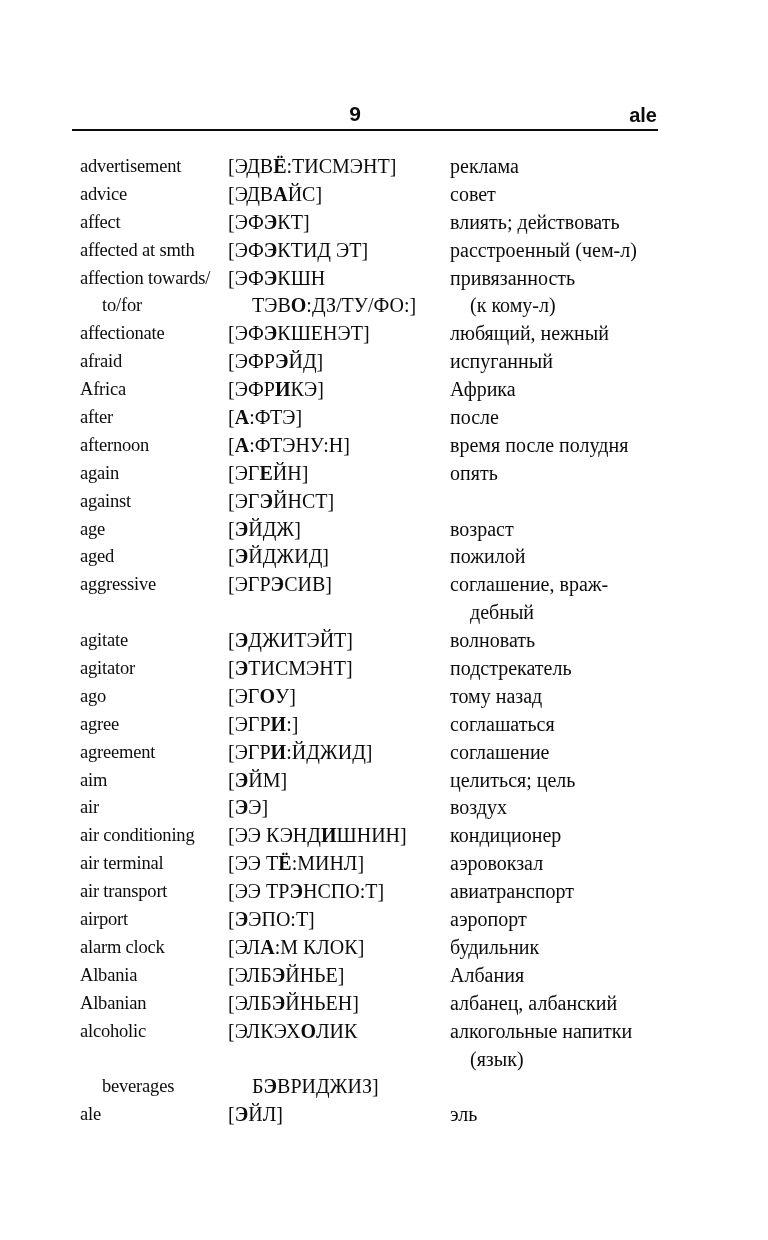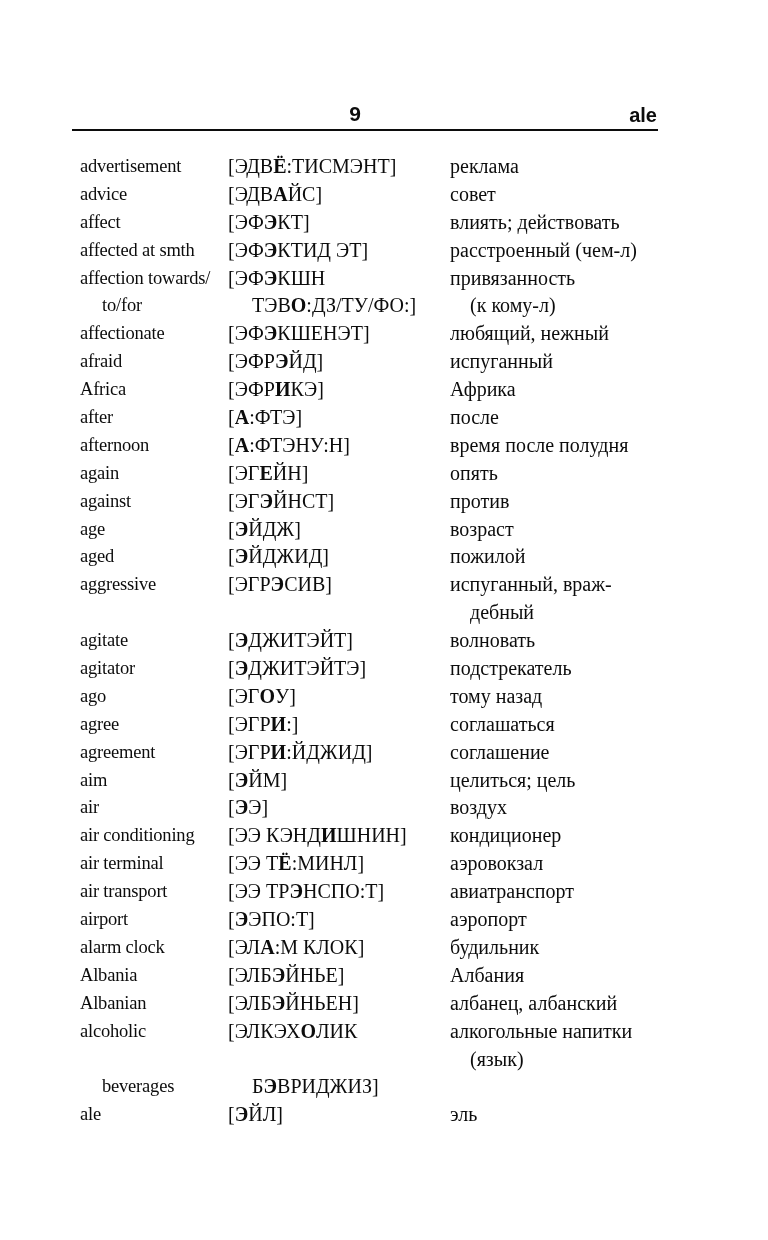--- a/index.html
+++ b/index.html
@@ -137,50 +137,49 @@
         <div class="cell d"><span>время после полудня</span></div>
       </div>
       <div class="row">
         <div class="cell w">again</div>
         <div class="cell t"><span>[ЭГ</span><span class="seg-b">Е</span><span>ЙН]</span></div>
         <div class="cell d"><span>опять</span></div>
       </div>
       <div class="row">
         <div class="cell w">against</div>
         <div class="cell t"><span>[ЭГ</span><span class="seg-b">Э</span><span>ЙНСТ]</span></div>
-        <div class="cell d"><span>против</span></div>
       </div>
       <div class="row">
         <div class="cell w">age</div>
         <div class="cell t"><span>[</span><span class="seg-b">Э</span><span>ЙДЖ]</span></div>
         <div class="cell d"><span>возраст</span></div>
       </div>
       <div class="row">
         <div class="cell w">aged</div>
         <div class="cell t"><span>[</span><span class="seg-b">Э</span><span>ЙДЖИД]</span></div>
         <div class="cell d"><span>пожилой</span></div>
       </div>
       <div class="row">
         <div class="cell w">aggressive</div>
         <div class="cell t"><span>[ЭГР</span><span class="seg-b">Э</span><span>СИВ]</span></div>
-        <div class="cell d"><span>испуганный, враж-</span></div>
+        <div class="cell d"><span>соглашение, враж-</span></div>
       </div>
       <div class="row">
         <div class="cell w cont-w"></div>
         <div class="cell t cont-t"></div>
         <div class="cell d cont-d"><span>дебный</span></div>
       </div>
       <div class="row">
         <div class="cell w">agitate</div>
         <div class="cell t"><span>[</span><span class="seg-b">Э</span><span>ДЖИТЭЙТ]</span></div>
         <div class="cell d"><span>волновать</span></div>
       </div>
       <div class="row">
         <div class="cell w">agitator</div>
-        <div class="cell t"><span>[</span><span class="seg-b">Э</span><span>ДЖИТЭЙТЭ]</span></div>
+        <div class="cell t"><span>[</span><span class="seg-b">Э</span><span>ТИСМЭНТ]</span></div>
         <div class="cell d"><span>подстрекатель</span></div>
       </div>
       <div class="row">
         <div class="cell w">ago</div>
         <div class="cell t"><span>[ЭГ</span><span class="seg-b">О</span><span>У]</span></div>
         <div class="cell d"><span>тому назад</span></div>
       </div>
       <div class="row">
         <div class="cell w">agree</div>
         <div class="cell t"><span>[ЭГР</span><span class="seg-b">И</span><span>:]</span></div>

